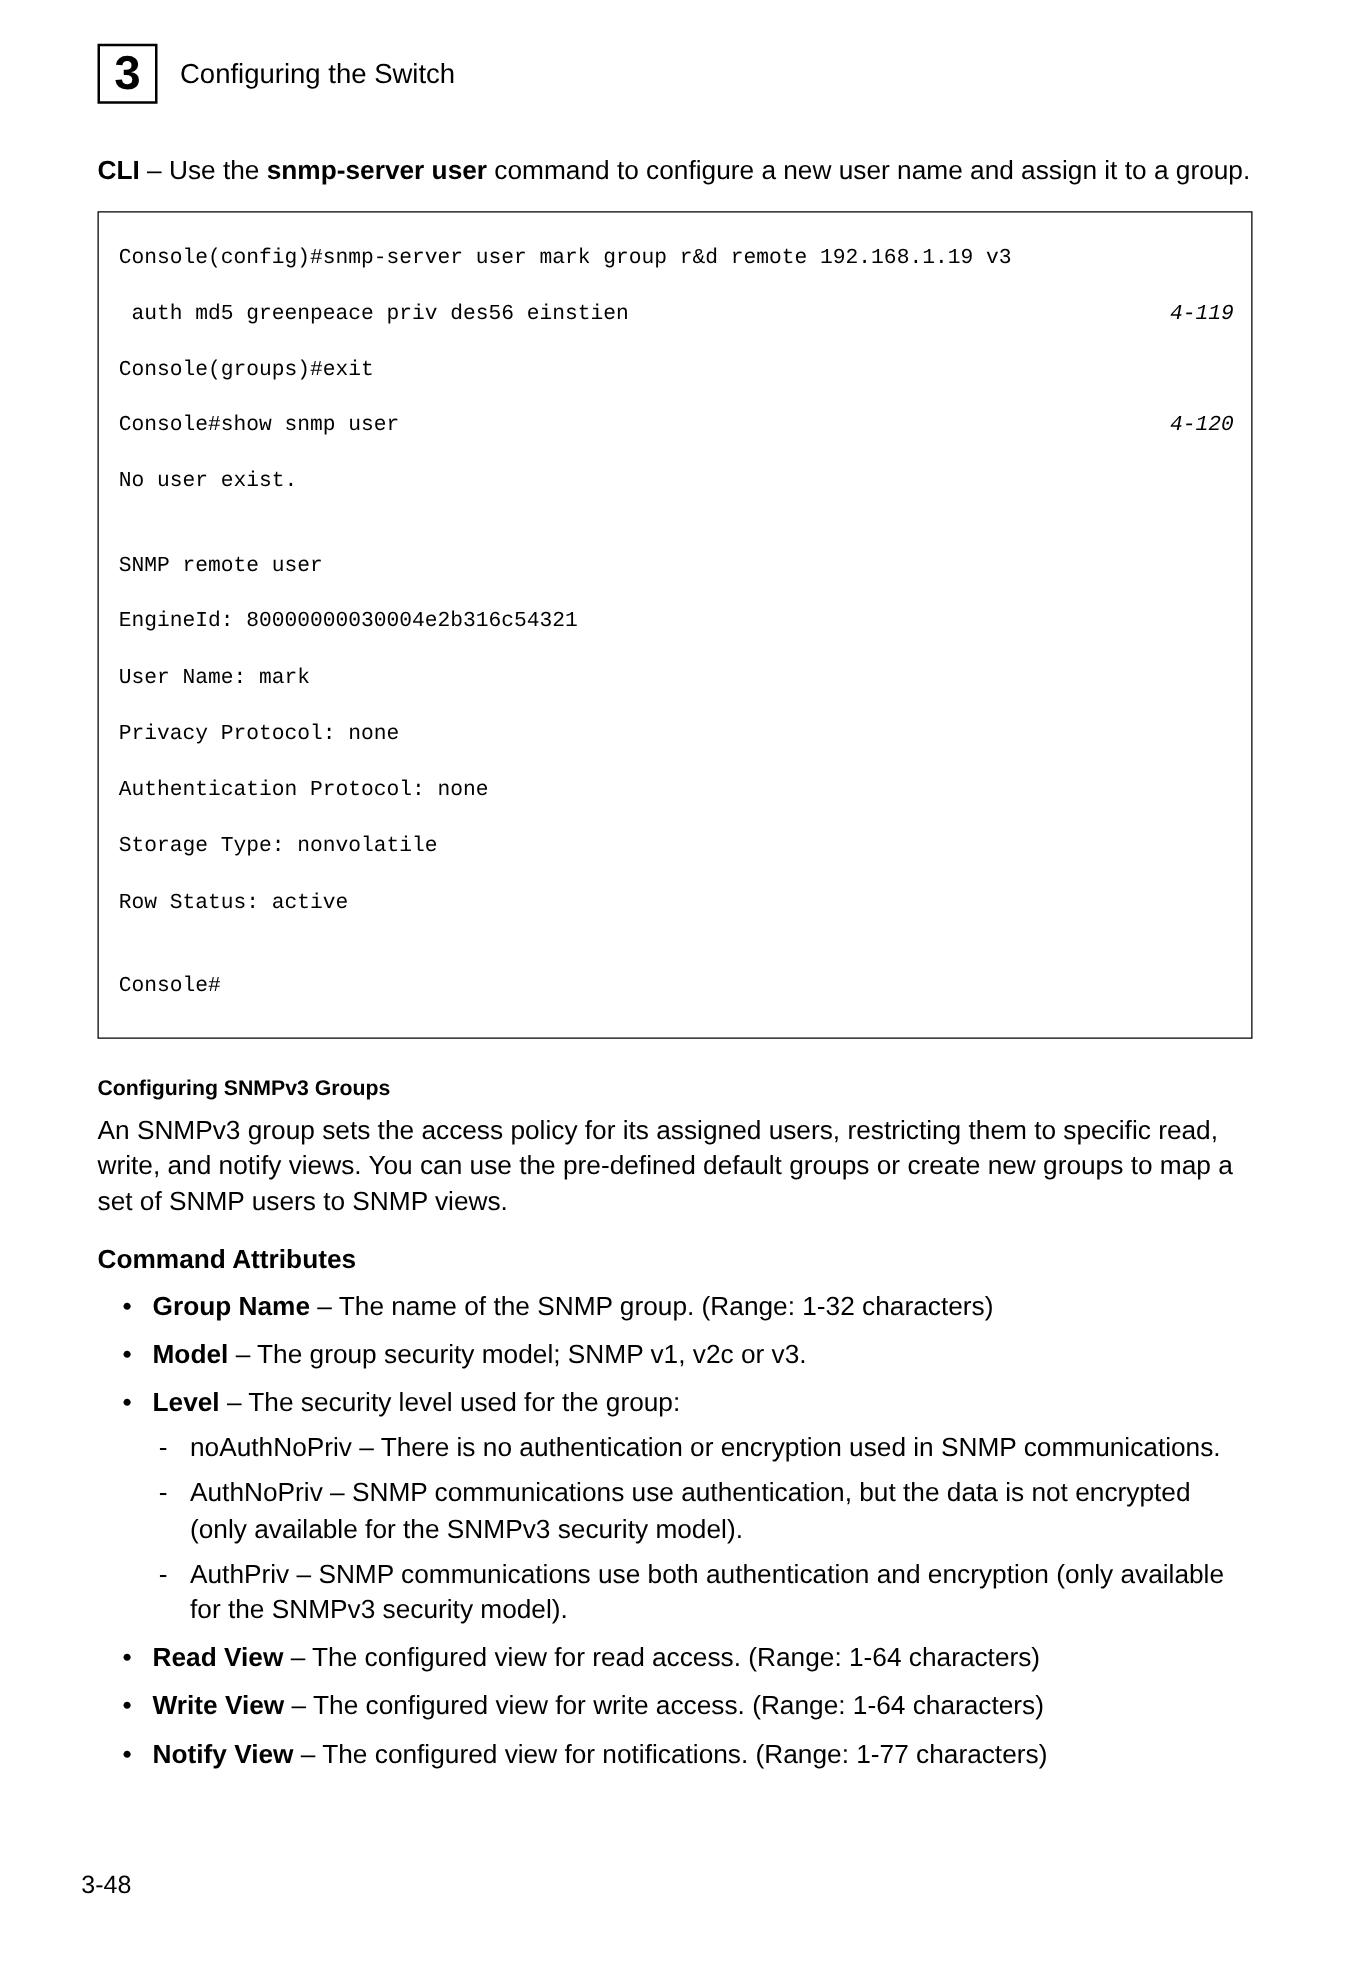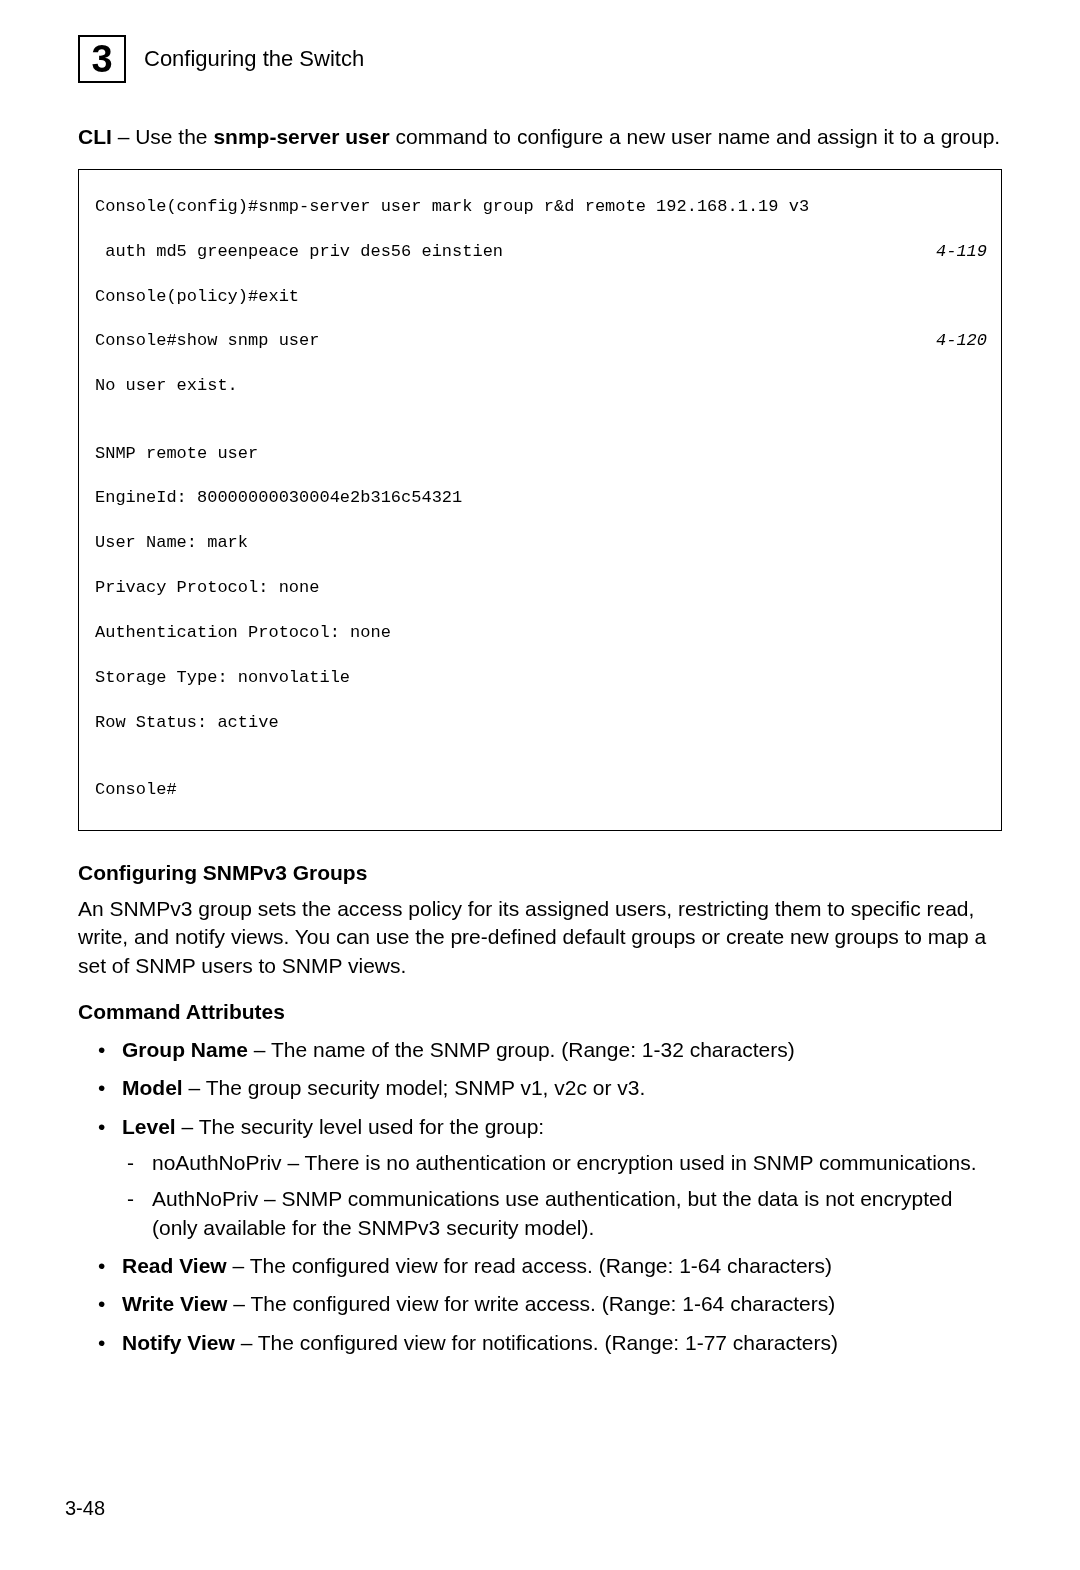--- a/index.html
+++ b/index.html
@@ -52,21 +52,21 @@
       overflow: hidden;
     }
     .code-line {
       display: flex;
       justify-content: space-between;
     }
     .code-ref {
       font-style: italic;
     }
     h2.section-heading {
-      font-size: 21px;
+      font-size: 17px;
       font-weight: 700;
       margin-bottom: 10px;
     }
     .body-para {
       font-size: 21px;
       line-height: 1.35;
       margin-bottom: 20px;
     }
     h3.subheading {
       font-size: 21px;
@@ -122,21 +122,21 @@
   <div class="section-title">Configuring the Switch</div>
 </div>
 
 <p class="intro-para">
   <span class="bold">CLI</span><span> – Use the </span><span class="bold">snmp-server user</span><span> command to configure a new user name and assign it to a group.</span>
 </p>
 
 <div class="code-box">
 <div>Console(config)#snmp-server user mark group r&amp;d remote 192.168.1.19 v3 </div>
 <div class="code-line"><span> auth md5 greenpeace priv des56 einstien</span><span class="code-ref">4-119</span></div>
-<div>Console(policy)#exit</div>
+<div>Console(groups)#exit</div>
 <div class="code-line"><span>Console#show snmp user</span><span class="code-ref">4-120</span></div>
 <div>No user exist.</div>
 <div></div>
 <div>SNMP remote user</div>
 <div>EngineId: 80000000030004e2b316c54321</div>
 <div>User Name: mark</div>
 <div>Privacy Protocol: none</div>
 <div>Authentication Protocol: none</div>
 <div>Storage Type: nonvolatile</div>
 <div>Row Status: active</div>
@@ -154,20 +154,21 @@
     <span class="bold">Group Name</span><span> – The name of the SNMP group. (Range: 1-32 characters)</span>
   </li>
   <li>
     <span class="bold">Model</span><span> – The group security model; SNMP v1, v2c or v3.</span>
   </li>
   <li>
     <span class="bold">Level</span><span> – The security level used for the group:</span>
     <ul class="sublist">
       <li>noAuthNoPriv – There is no authentication or encryption used in SNMP communications.</li>
       <li>AuthNoPriv – SNMP communications use authentication, but the data is not encrypted (only available for the SNMPv3 security model).</li>
+      <li>AuthPriv – SNMP communications use both authentication and encryption (only available for the SNMPv3 security model).</li>
     </ul>
   </li>
   <li>
     <span class="bold">Read View</span><span> – The configured view for read access. (Range: 1-64 characters)</span>
   </li>
   <li>
     <span class="bold">Write View</span><span> – The configured view for write access. (Range: 1-64 characters)</span>
   </li>
   <li>
     <span class="bold">Notify View</span><span> – The configured view for notifications. (Range: 1-77 characters)</span>

